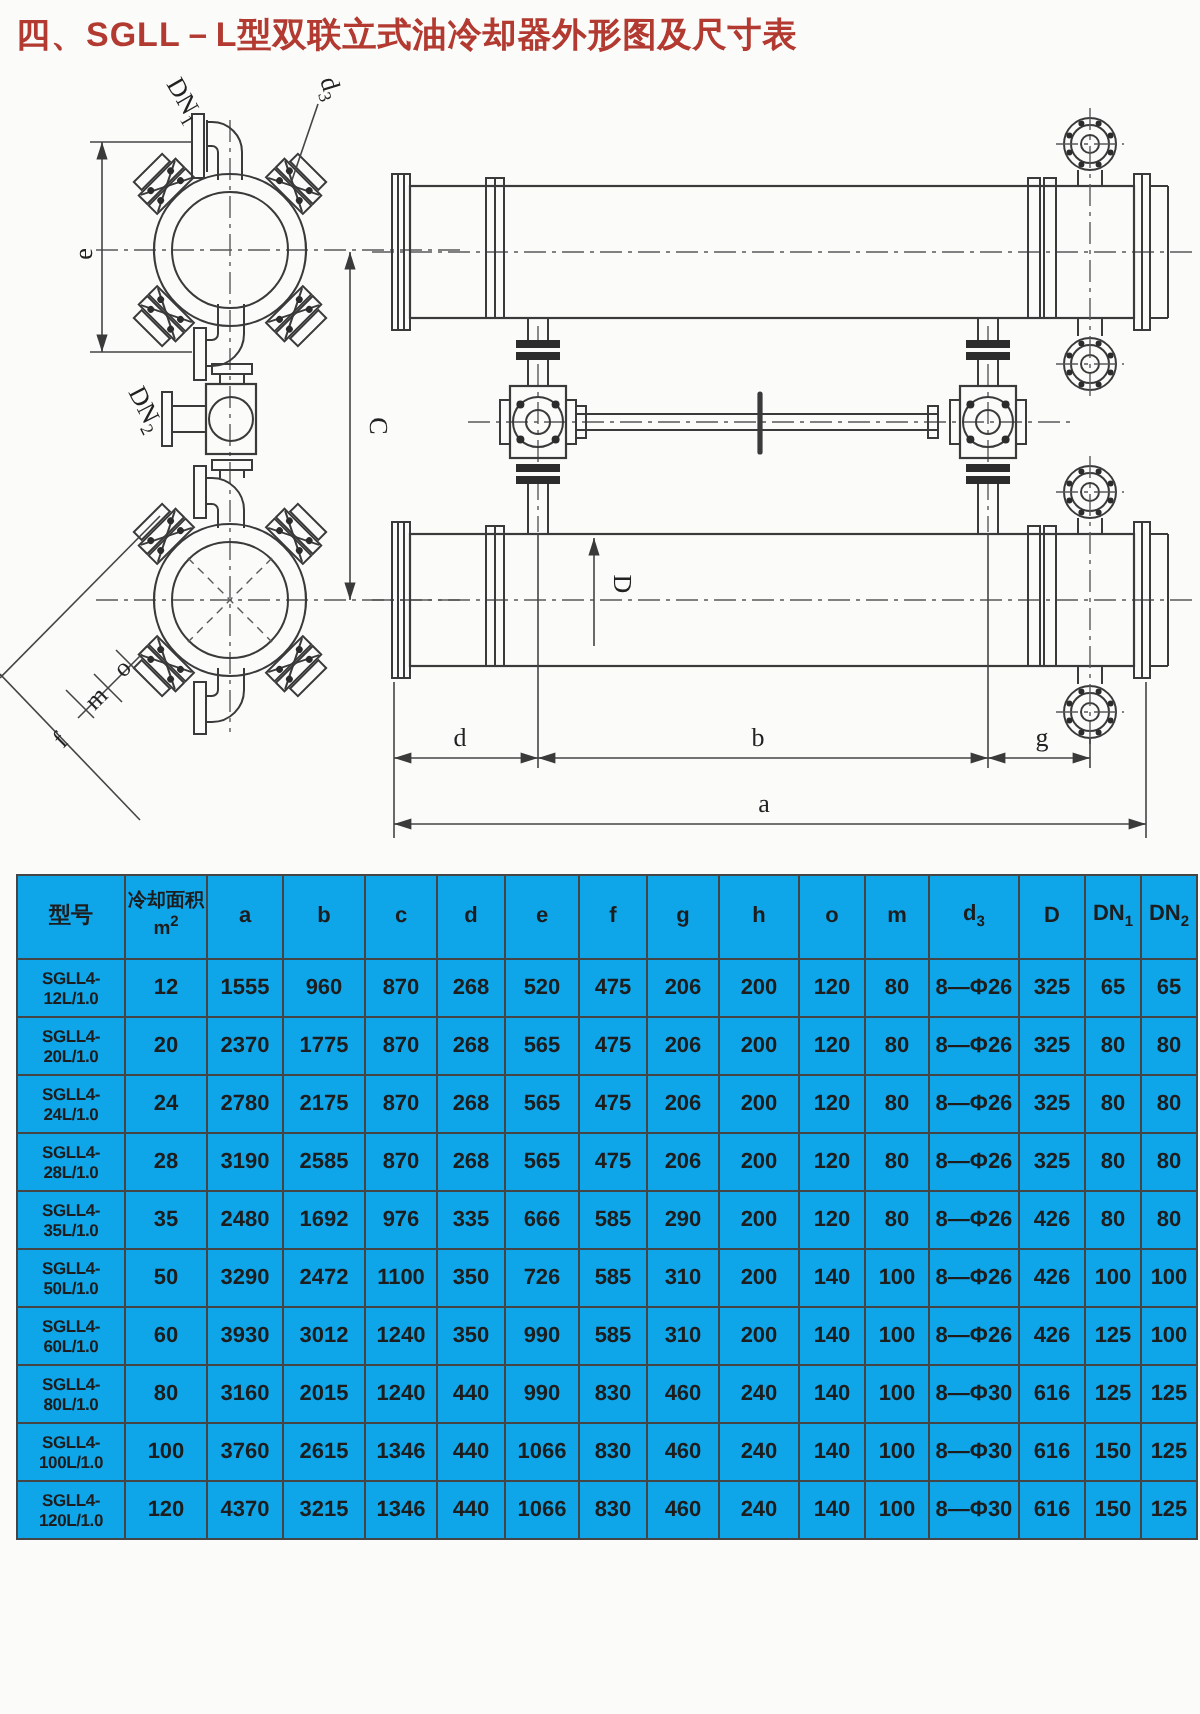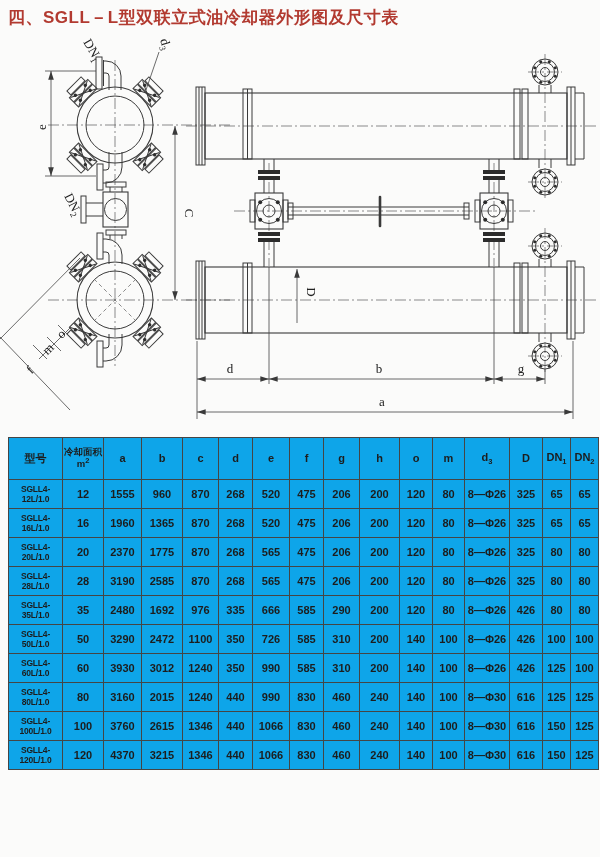--- a/index.html
+++ b/index.html
@@ -331,42 +331,42 @@
         <td>206</td>
         <td>200</td>
         <td>120</td>
         <td>80</td>
         <td>8—Φ26</td>
         <td>325</td>
         <td>65</td>
         <td>65</td>
       </tr>
       <tr>
-        <td class="model">SGLL4-16L/1.0</td>
-        <td>16</td>
-        <td>1960</td>
-        <td>1365</td>
-        <td>870</td>
-        <td>268</td>
-        <td>520</td>
-        <td>475</td>
-        <td>206</td>
-        <td>200</td>
-        <td>120</td>
-        <td>80</td>
-        <td>8—Φ26</td>
-        <td>325</td>
-        <td>65</td>
-        <td>65</td>
-      </tr>
-      <tr>
         <td class="model">SGLL4-20L/1.0</td>
         <td>20</td>
         <td>2370</td>
         <td>1775</td>
+        <td>870</td>
+        <td>268</td>
+        <td>565</td>
+        <td>475</td>
+        <td>206</td>
+        <td>200</td>
+        <td>120</td>
+        <td>80</td>
+        <td>8—Φ26</td>
+        <td>325</td>
+        <td>80</td>
+        <td>80</td>
+      </tr>
+      <tr>
+        <td class="model">SGLL4-24L/1.0</td>
+        <td>24</td>
+        <td>2780</td>
+        <td>2175</td>
         <td>870</td>
         <td>268</td>
         <td>565</td>
         <td>475</td>
         <td>206</td>
         <td>200</td>
         <td>120</td>
         <td>80</td>
         <td>8—Φ26</td>
         <td>325</td>

